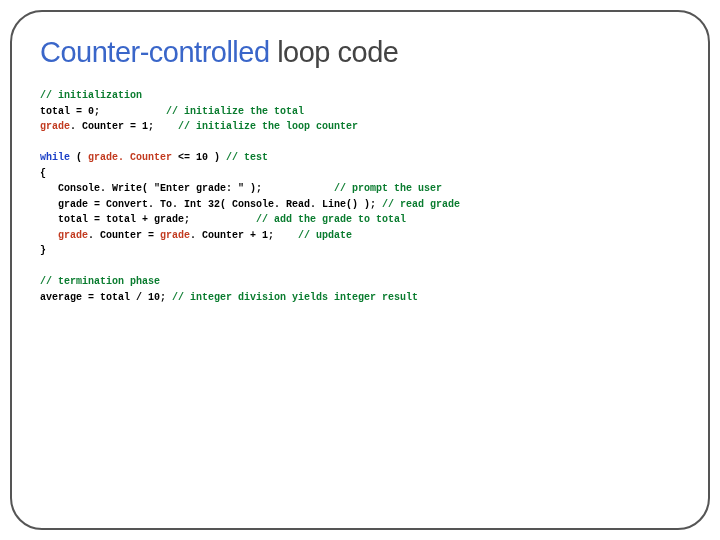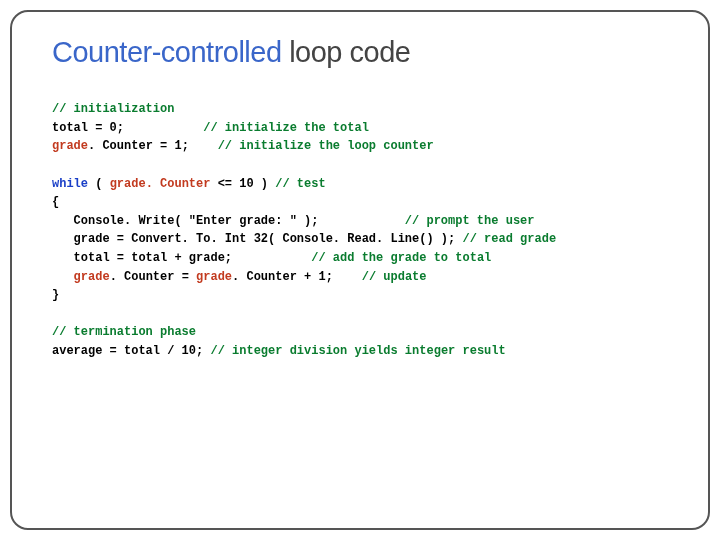--- a/index.html
+++ b/index.html
@@ -1,19 +1,19 @@
 <!DOCTYPE html>
 <html><head>
 <meta charset="utf-8">
 <style>
   html,body{margin:0;padding:0;width:720px;height:540px;background:#fff;font-family:Arial,Helvetica,sans-serif}
-  .slide{box-sizing:border-box;width:700px;height:520px;margin:10px;border:2px solid #555;border-radius:18px;padding:18px 24px 18px 40px;position:relative;overflow:hidden}
+  .slide{box-sizing:border-box;width:700px;height:520px;margin:10px;border:2px solid #555;border-radius:32px;padding:18px 24px 18px 28px;position:relative;overflow:hidden}
   .title-line{font-size:29px;line-height:1.25;letter-spacing:-0.5px;color:#444;margin:4px 0}
   .accent{color:#3a66c9;font-family:Arial,Helvetica,sans-serif;font-weight:400}
-  pre.code{font-family:"Courier New",Courier,monospace;font-size:12px;line-height:1.55;font-weight:bold;margin:30px 0 0 0;white-space:pre;color:#111}
+  pre.code{font-family:"Courier New",Courier,monospace;font-size:10px;line-height:1.55;font-weight:bold;margin:18px 0 0 0;white-space:pre;color:#111}
   .g{color:#0a7c2f}  
   .b{color:#1a3fc7}  
   .r{color:#c23a1f}  
   .k{color:#000}     
 </style>
 </head>
 <body>
 
 <div class="slide">
 

